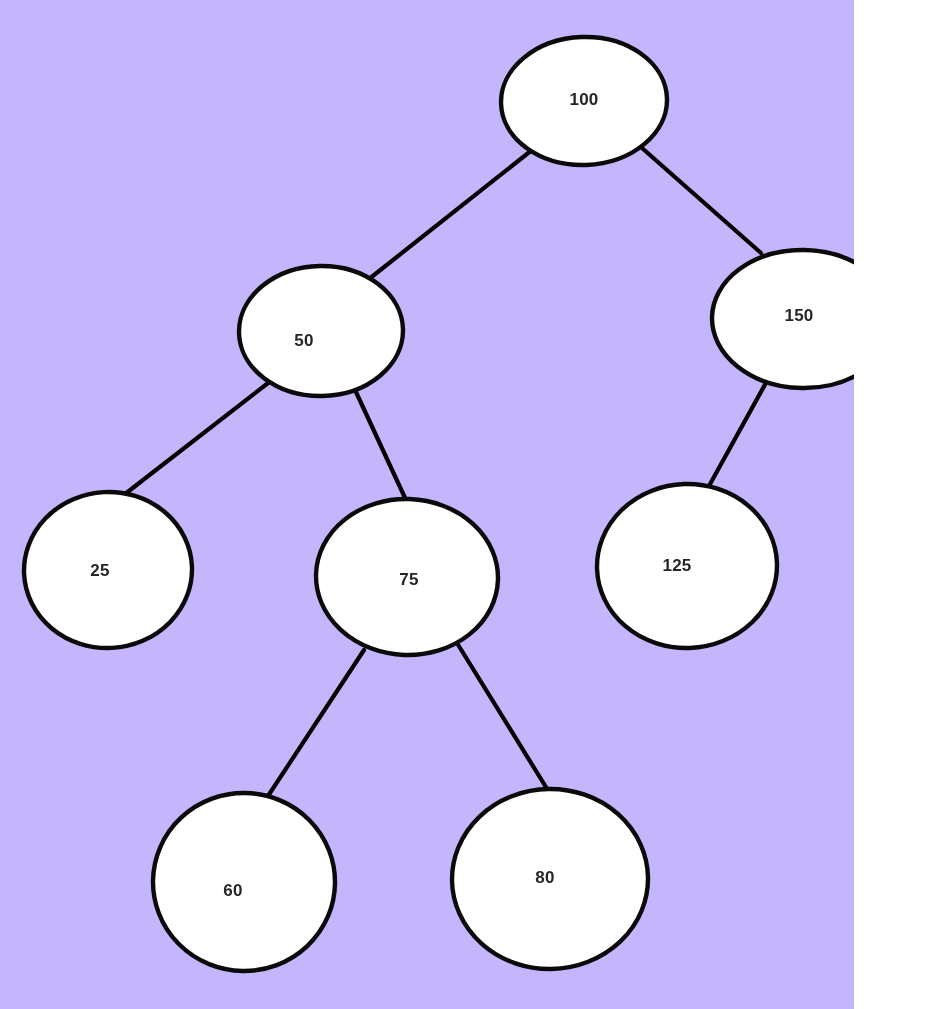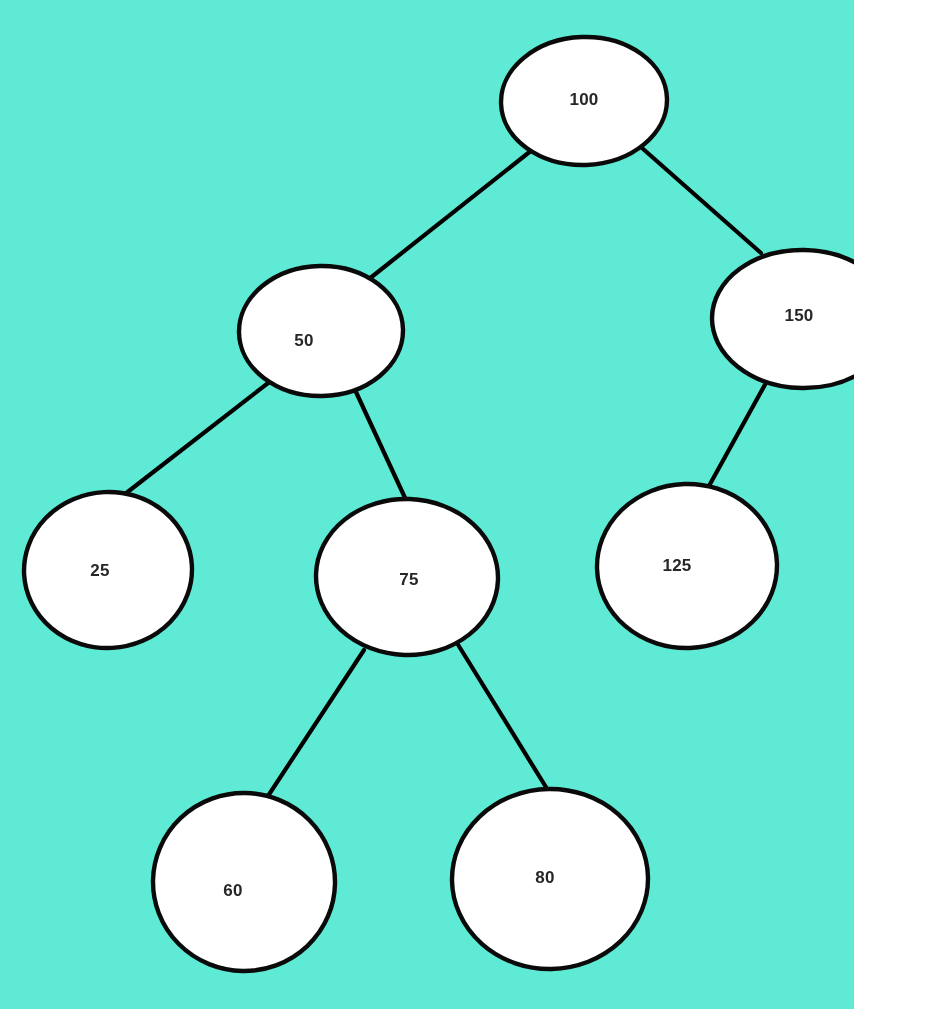--- a/index.html
+++ b/index.html
@@ -8,21 +8,21 @@
     padding: 0;
     background: #ffffff;
   }
   body {
     font-family: "Liberation Sans", sans-serif;
   }
   #canvas {
     position: relative;
     width: 854px;
     height: 1009px;
-    background: #5eead4;
+    background: #c4b5fd;
     overflow: hidden;
     text-align: center;
   }
   #tree-svg {
     position: absolute;
     top: 0;
     left: 0;
     width: 934px;
     height: 1009px;
   }

